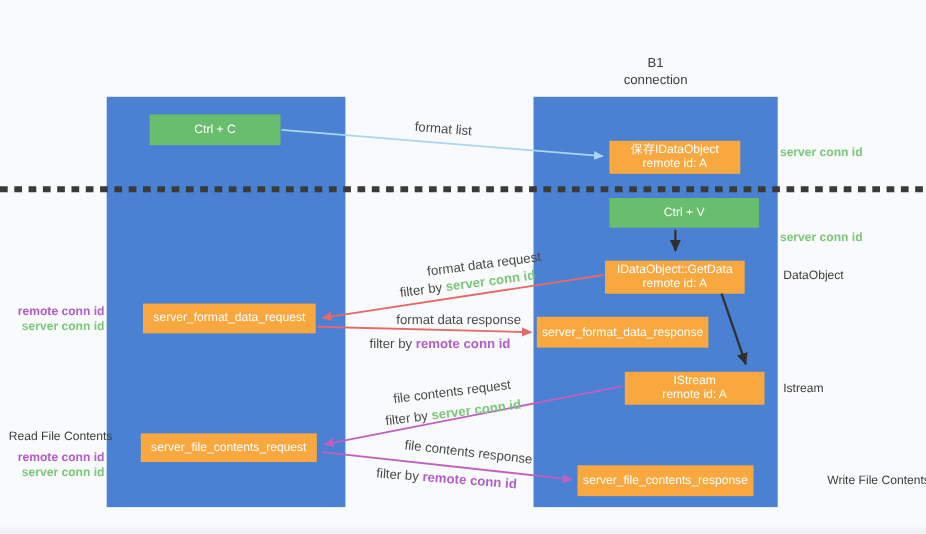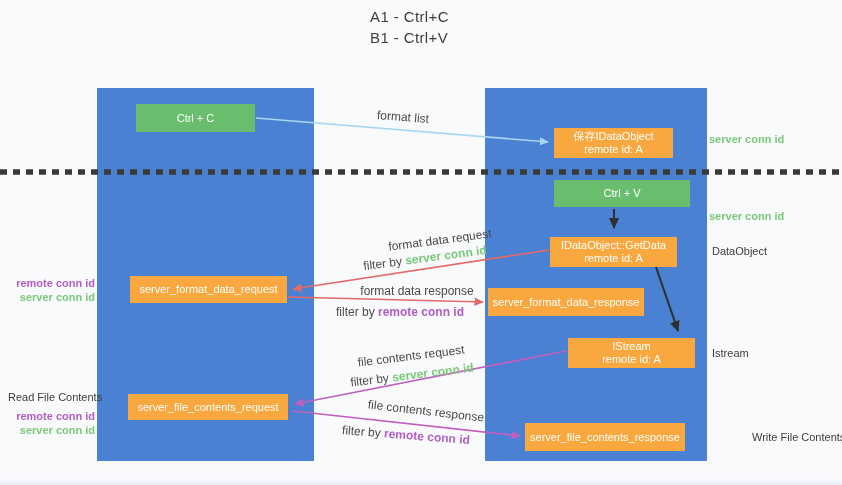--- a/index.html
+++ b/index.html
@@ -33,25 +33,25 @@
   .left-stack .green{color:var(--text-green);}
   .bottom-fade{position:absolute;left:0;right:0;bottom:0;height:7px;z-index:0;background:linear-gradient(#f9fafb,#eaeef7);}
 </style>
 </head>
 <body>
 
 <div class="stage">
 
   <div class="bottom-fade"></div>
 
-  <div class="title">
-    <div>A1 - Ctrl+C</div>
-    <div>B1 - Ctrl+V</div>
+
+  <div class="col-header" style="left:485px;top:50px;width:222px;">
+    <div>B1</div>
+    <div>connection</div>
   </div>
-
 
   <div class="column" style="left:97px;top:88px;width:217px;height:373px;"></div>
   <div class="column" style="left:485px;top:88px;width:222px;height:373px;"></div>
 
   <div class="node green" style="left:136px;top:104px;width:119px;height:28px;">
     <span>Ctrl + C</span>
   </div>
   <div class="node orange" style="left:554px;top:128px;width:119px;height:30px;">
     <span>保存IDataObject</span>
     <span>remote id: A</span>

